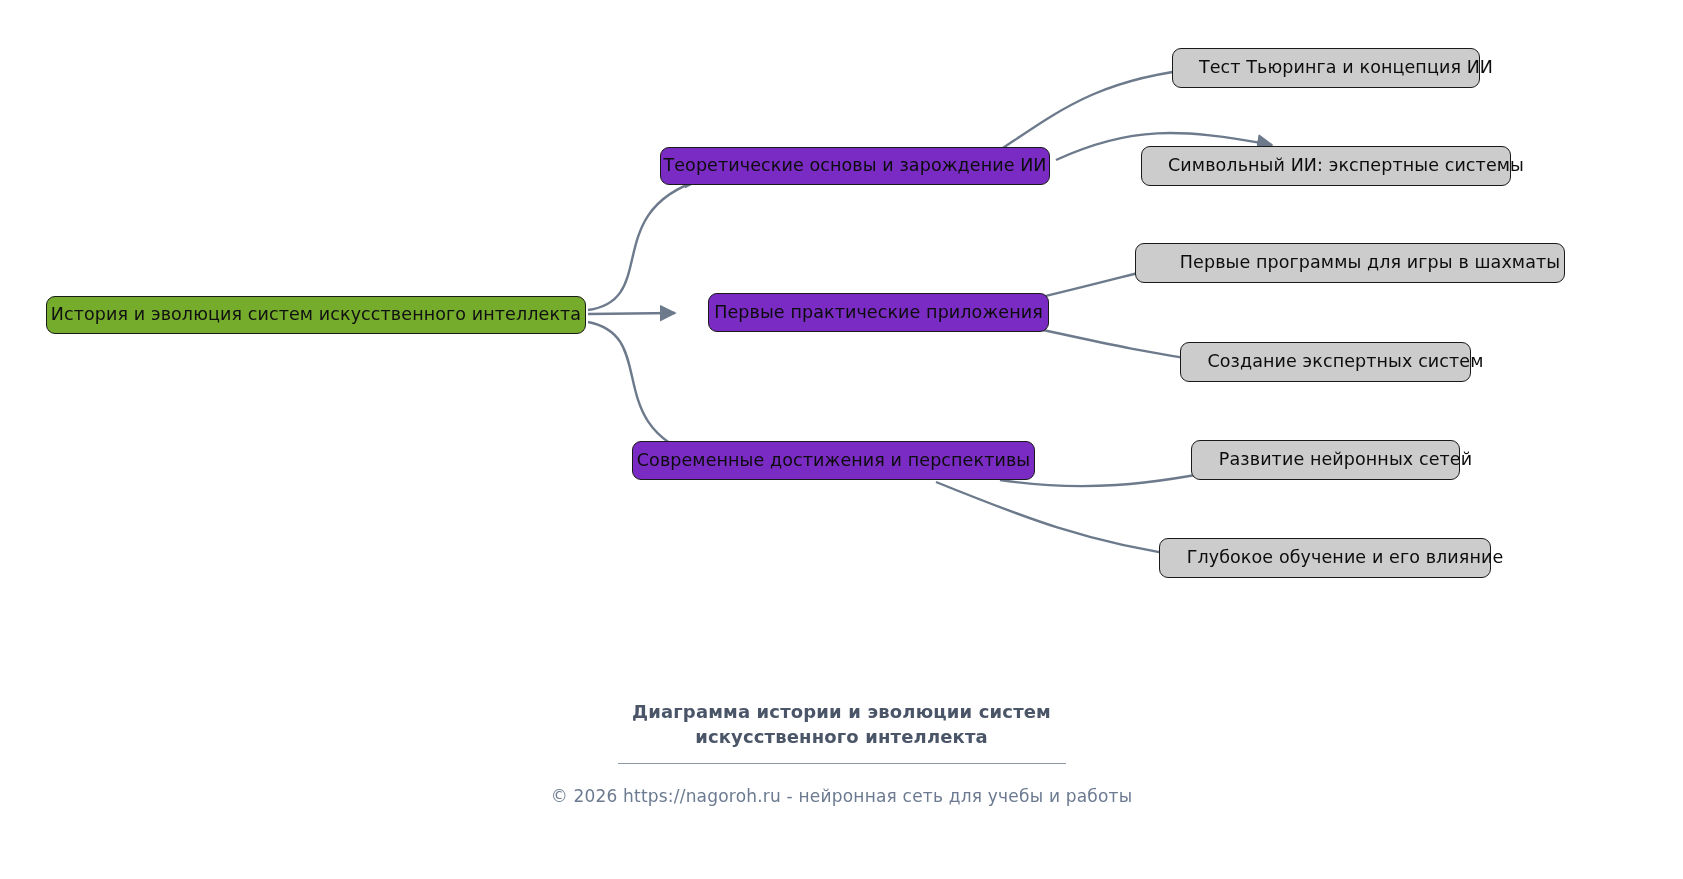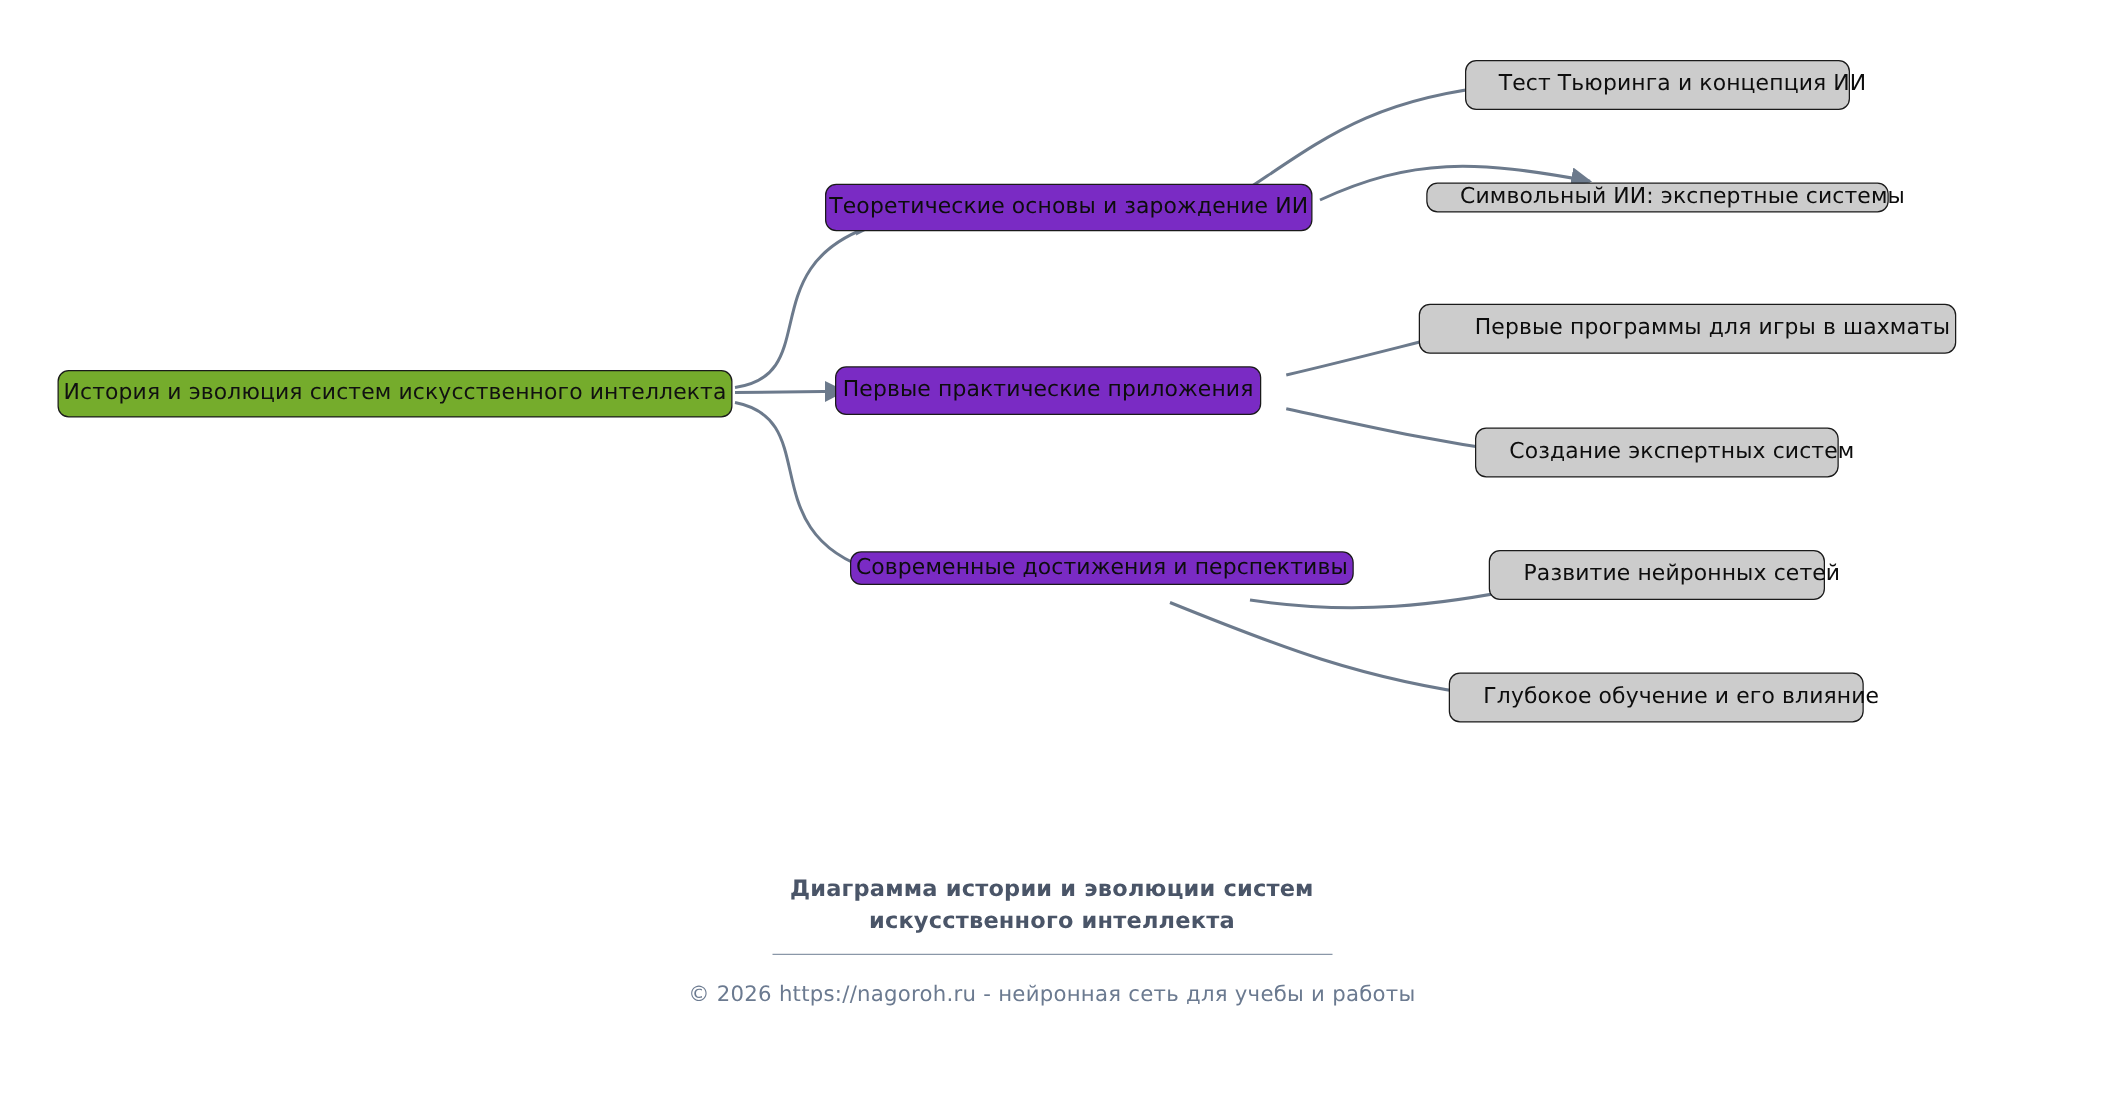--- a/index.html
+++ b/index.html
@@ -129,35 +129,35 @@
   <div class="node root" style="left:46px; top:296px; width:540px; height:38px;">
     <span class="node-label">История и эволюция систем искусственного интеллекта</span>
   </div>
 
   <div class="node branch" style="left:660px; top:147px; width:390px; height:38px;">
     <span class="node-label">Теоретические основы и зарождение ИИ</span>
   </div>
   <div class="node leaf" style="left:1172px; top:48px; width:308px; height:40px;">
     <span class="node-label">Тест Тьюринга и концепция ИИ</span>
   </div>
-  <div class="node leaf" style="left:1141px; top:146px; width:370px; height:24px;">
+  <div class="node leaf" style="left:1141px; top:146px; width:370px; height:40px;">
     <span class="node-label">Символьный ИИ: экспертные системы</span>
   </div>
 
-  <div class="node branch" style="left:668px; top:293px; width:341px; height:39px;">
+  <div class="node branch" style="left:708px; top:293px; width:341px; height:39px;">
     <span class="node-label">Первые практические приложения</span>
   </div>
   <div class="node leaf" style="left:1135px; top:243px; width:430px; height:40px;">
     <span class="node-label">Первые программы для игры в шахматы</span>
   </div>
   <div class="node leaf" style="left:1180px; top:342px; width:291px; height:40px;">
     <span class="node-label">Создание экспертных систем</span>
   </div>
 
-  <div class="node branch" style="left:680px; top:441px; width:403px; height:27px;">
+  <div class="node branch" style="left:632px; top:441px; width:403px; height:39px;">
     <span class="node-label">Современные достижения и перспективы</span>
   </div>
   <div class="node leaf" style="left:1191px; top:440px; width:269px; height:40px;">
     <span class="node-label">Развитие нейронных сетей</span>
   </div>
   <div class="node leaf" style="left:1159px; top:538px; width:332px; height:40px;">
     <span class="node-label">Глубокое обучение и его влияние</span>
   </div>
 
   <div id="footer">

